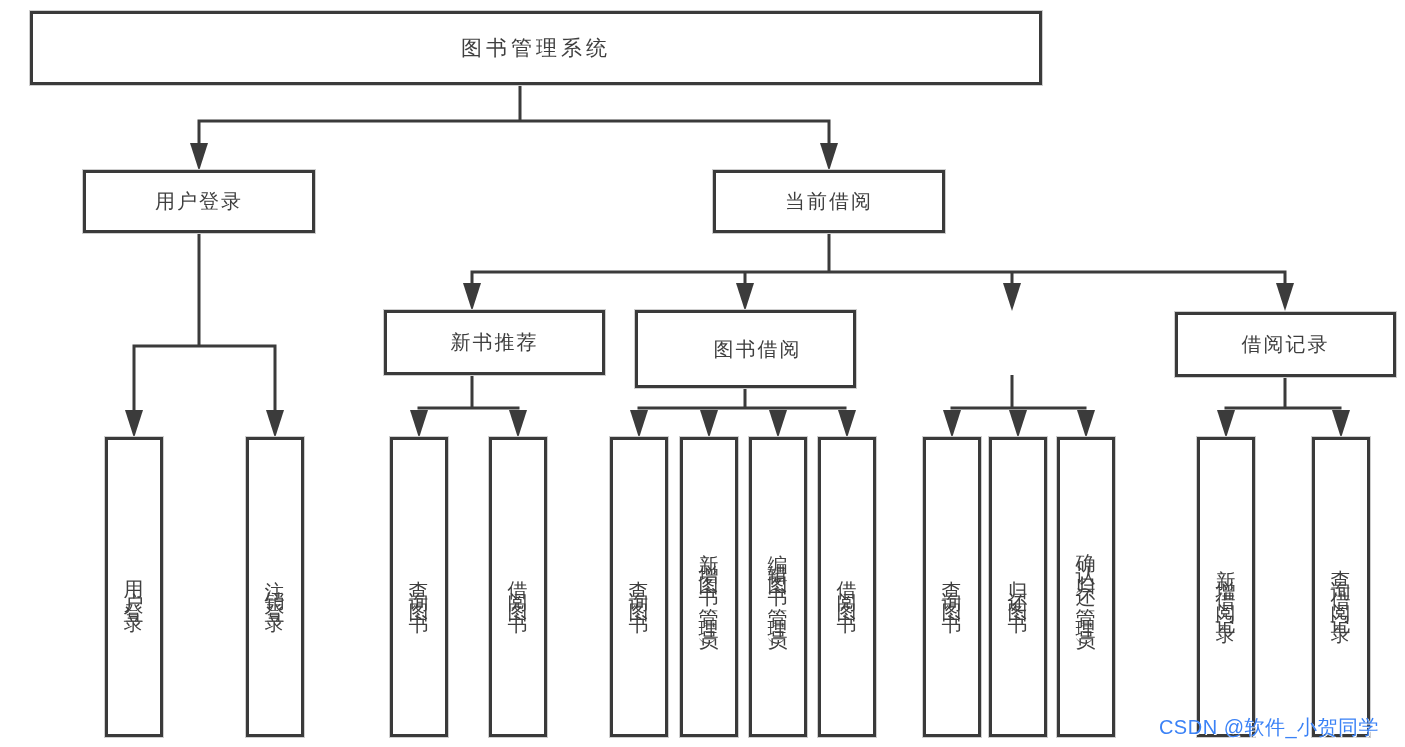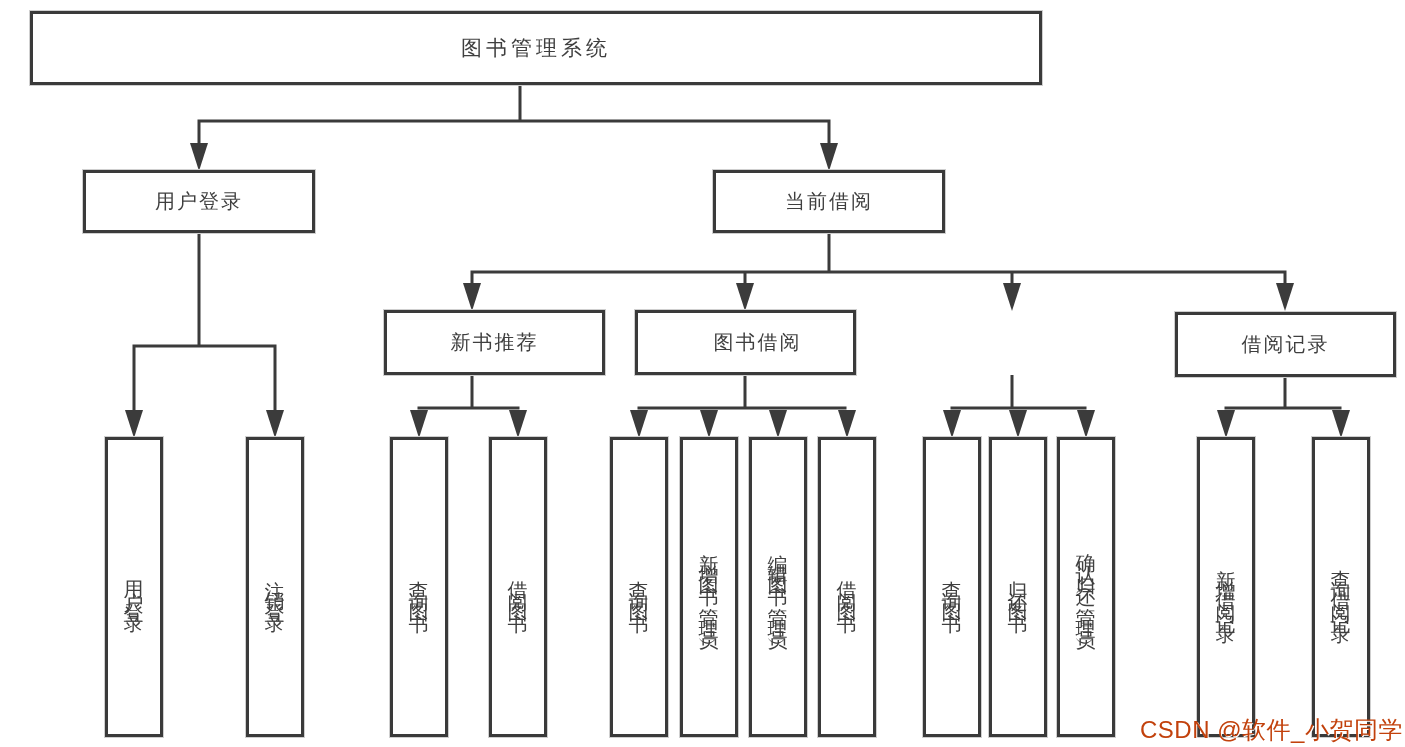--- a/index.html
+++ b/index.html
@@ -13,21 +13,21 @@
     box-shadow:0 0 0 1px #cfcfcf;
   }
   .hbox{font-size:20px;letter-spacing:2px;white-space:nowrap;}
   .root{font-size:21px;letter-spacing:4px;}
   .vbox{
     font-size:20px;letter-spacing:11px;line-height:1;
     writing-mode:vertical-rl;text-orientation:mixed;white-space:nowrap;
   }
   .watermark{
     position:absolute;z-index:5;text-align:center;
-    font-size:24px;letter-spacing:0.5px;color:#c2410c;
+    font-size:20px;letter-spacing:0.5px;color:#3b82f6;
     text-shadow:1px 1px 0 #ffffff;white-space:nowrap;
   }
 </style>
 </head>
 <body>
 
 <div class="stage">
 
   <svg class="wires" viewBox="0 0 1405 747" xmlns="http://www.w3.org/2000/svg">
     <g stroke="#3b3b3b" stroke-width="3" fill="none">
@@ -61,21 +61,21 @@
       <polygon points="1332,410 1350,410 1341,438"></polygon>
     </g>
   </svg>
 
   <div class="box hbox root" style="left:30px;top:11px;width:1012px;height:74px;">图书管理系统</div>
 
   <div class="box hbox" style="left:83px;top:170px;width:232px;height:63px;">用户登录</div>
   <div class="box hbox" style="left:713px;top:170px;width:232px;height:63px;">当前借阅</div>
 
   <div class="box hbox" style="left:362px;top:310px;width:221px;height:65px;margin-left:22px;">新书推荐</div>
-  <div class="box hbox" style="left:635px;top:310px;width:221px;height:65px;padding-left:24px;">图书借阅</div>
+  <div class="box hbox" style="left:635px;top:310px;width:221px;height:78px;padding-left:24px;">图书借阅</div>
   <div class="box hbox" style="left:1175px;top:312px;width:221px;height:65px;">借阅记录</div>
 
   <div class="box vbox" style="left:105px;top:437px;width:58px;height:300px;">用户登录</div>
   <div class="box vbox" style="left:246px;top:437px;width:58px;height:300px;">注销登录</div>
 
   <div class="box vbox" style="left:390px;top:437px;width:58px;height:300px;">查询图书</div>
   <div class="box vbox" style="left:489px;top:437px;width:58px;height:300px;">借阅图书</div>
 
   <div class="box vbox" style="left:610px;top:437px;width:58px;height:300px;">查询图书</div>
   <div class="box vbox" style="left:680px;top:437px;width:58px;height:300px;">新增图书（管理员）</div>

